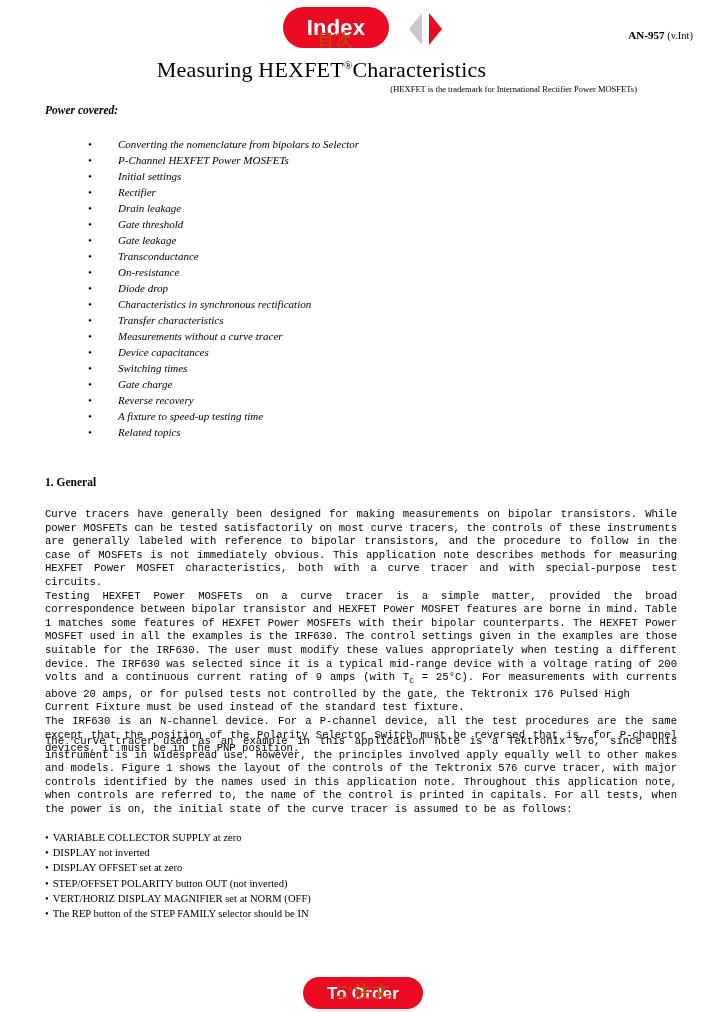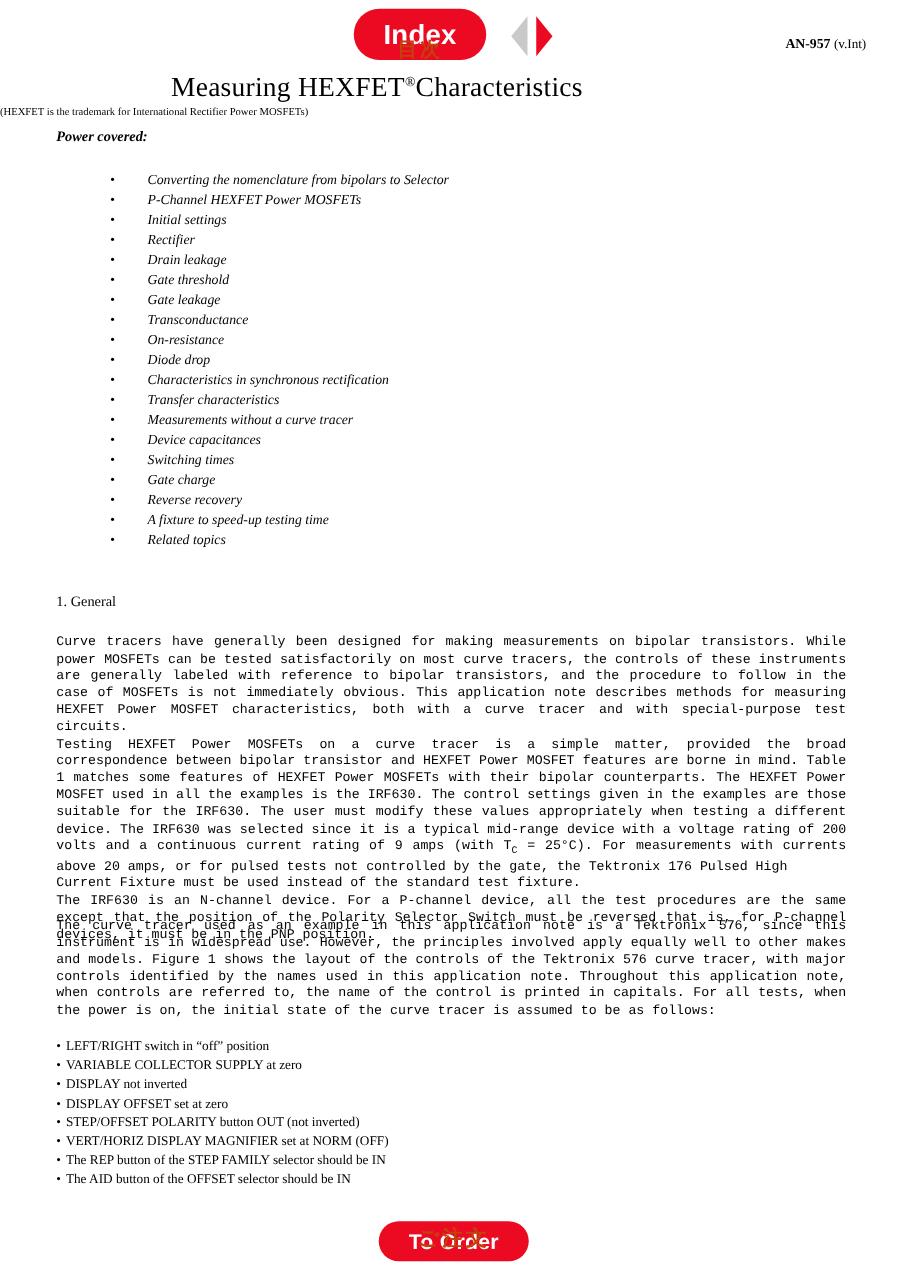--- a/index.html
+++ b/index.html
@@ -126,31 +126,32 @@
   
   .title {
     position: absolute;
     top: 57px;
     left: 0;
     width: 603px;
     text-align: center;
     font-size: 22px;
     font-family: "Liberation Serif", serif;
     letter-spacing: 0.2px;
+    padding-left: 20px;
   }
   .title sup {
     font-size: 11px;
     vertical-align: super;
   }
   .subtitle {
     position: absolute;
     top: 84px;
     left: 0;
     width: 637px;
-    text-align: left;
+    text-align: right;
     font-size: 8.5px;
     font-family: "Liberation Serif", serif;
   }
 
   
   .topics-head {
     position: absolute;
     left: 45px;
     top: 104px;
     font-style: italic;
@@ -178,21 +179,21 @@
     position: absolute;
     left: 0;
     top: 0;
   }
 
   
   .section-head {
     position: absolute;
     left: 45px;
     top: 476px;
-    font-weight: normal;
+    font-weight: bold;
     font-size: 11.5px;
   }
 
   .body-block {
     position: absolute;
     left: 45px;
     width: 632px;
     font-size: 10.6px;
     line-height: 13.6px;
     text-align: justify;
@@ -280,26 +281,24 @@
     <p><span>Testing HEXFET Power MOSFETs on a curve tracer is a simple matter, provided the broad correspondence between bipolar transistor and HEXFET Power MOSFET features are borne in mind. Table 1 matches some features of HEXFET Power MOSFETs with their bipolar counterparts. The HEXFET Power MOSFET used in all the examples is the IRF630. The control settings given in the examples are those suitable for the IRF630. The user must modify these values appropriately when testing a different device. The IRF630 was selected since it is a typical mid-range device with a voltage rating of 200 volts and a continuous current rating of 9 amps (with T</span><span class="sub">C</span><span> = 25°C). For measurements with currents above 20 amps, or for pulsed tests not controlled by the gate, the Tektronix 176 Pulsed High</span></p>
     <p>Current Fixture must be used instead of the standard test fixture.</p>
     <p>The IRF630 is an N-channel device. For a P-channel device, all the test procedures are the same except that the position of the Polarity Selector Switch must be reversed   that is, for P-channel devices, it must be in the PNP position.</p>
   </div>
 
   <div class="body-block blk2">
     <p>The curve tracer used as an example in this application note is a Tektronix 576, since this instrument is in widespread use. However, the principles involved apply equally well to other makes and models. Figure 1 shows the layout of the controls of the Tektronix 576 curve tracer, with major controls identified by the names used in this application note. Throughout this application note, when controls are referred to, the name of the control is printed in capitals. For all tests, when the power is on, the initial state of the curve tracer is assumed to be as follows:</p>
   </div>
 
   <ul class="settings">
-    <li><span class="bullet">•</span><span>LEFT/RIGHT switch in “off” position</span></li>
     <li><span class="bullet">•</span><span>VARIABLE COLLECTOR SUPPLY at zero</span></li>
     <li><span class="bullet">•</span><span>DISPLAY not inverted</span></li>
     <li><span class="bullet">•</span><span>DISPLAY OFFSET set at zero</span></li>
     <li><span class="bullet">•</span><span>STEP/OFFSET POLARITY button OUT (not inverted)</span></li>
     <li><span class="bullet">•</span><span>VERT/HORIZ DISPLAY MAGNIFIER set at NORM (OFF)</span></li>
     <li><span class="bullet">•</span><span>The REP button of the STEP  FAMILY selector should be IN</span></li>
-    <li><span class="bullet">•</span><span>The AID button of the OFFSET selector should be IN</span></li>
   </ul>
 
   <div class="pill pill-order">To Order</div>
   <div class="jp jp-order">ご注文</div>
 
 </div>
 
 </body></html>

